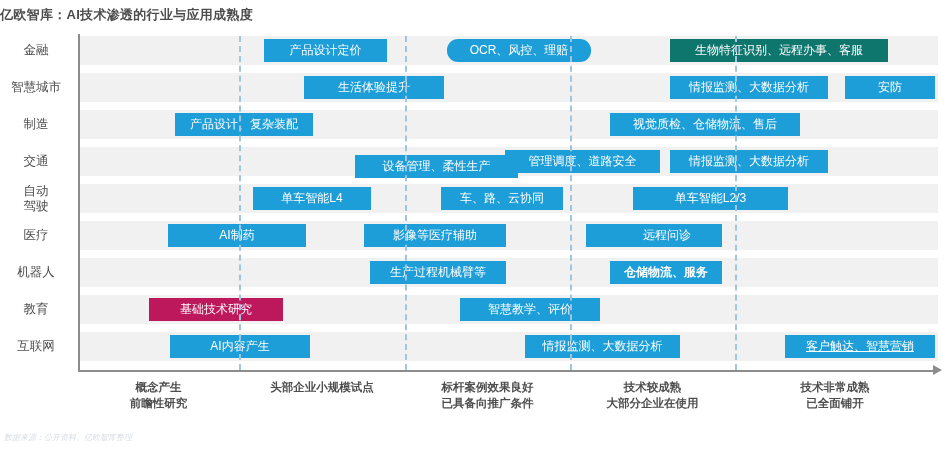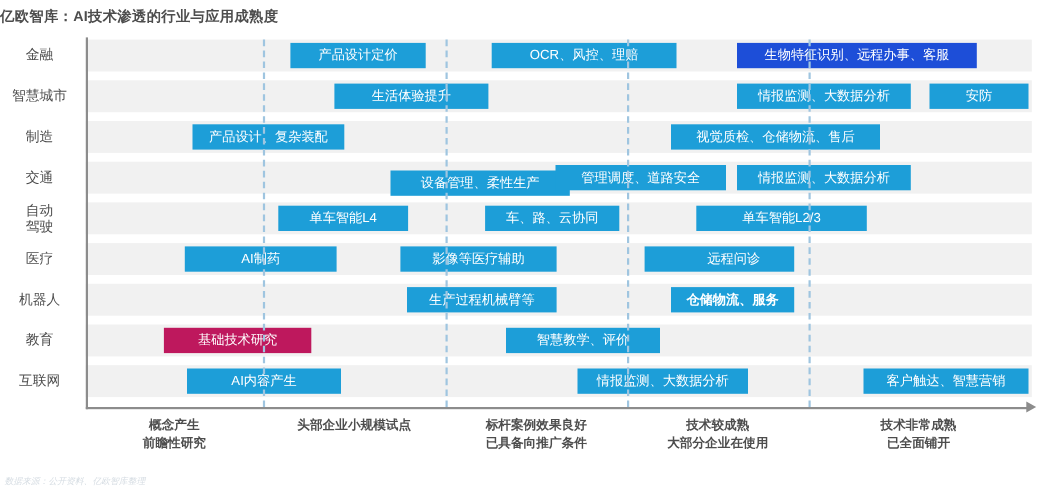--- a/index.html
+++ b/index.html
@@ -99,43 +99,43 @@
       <div class="row band" style="top: 74px;"></div>
       <div class="row band" style="top: 111px;"></div>
       <div class="row band" style="top: 148px;"></div>
       <div class="row band" style="top: 185px;"></div>
       <div class="row band" style="top: 222px;"></div>
       <div class="row band" style="top: 259px;"></div>
       <div class="row band" style="top: 296px;"></div>
     </div>
   <div id="bars-layer">
       <div class="bar" title="金融 — 产品设计定价" style="left: 186px; width: 123px; top: 3px; background: rgb(29, 158, 216);">产品设计定价</div>
-      <div class="bar" title="金融 — OCR、风控、理赔" style="left: 369px; width: 168px; top: 3px; background: rgb(29, 158, 216);">OCR、风控、理赔</div>
-      <div class="bar" title="金融 — 生物特征识别、远程办事、客服" style="left: 592px; width: 218px; top: 3px; background: #1d4ed8;">生物特征识别、远程办事、客服</div>
+      <div class="bar" title="金融 — OCR、风控、理赔" style="left: 369px; width: 144px; top: 3px; background: rgb(29, 158, 216); border-radius: 11px;">OCR、风控、理赔</div>
+      <div class="bar" title="金融 — 生物特征识别、远程办事、客服" style="left: 592px; width: 218px; top: 3px; background: #0f766e;">生物特征识别、远程办事、客服</div>
       <div class="bar" title="智慧城市 — 生活体验提升" style="left: 226px; width: 140px; top: 40px; background: rgb(29, 158, 216);">生活体验提升</div>
       <div class="bar" title="智慧城市 — 情报监测、大数据分析" style="left: 592px; width: 158px; top: 40px; background: rgb(29, 158, 216);">情报监测、大数据分析</div>
       <div class="bar" title="智慧城市 — 安防" style="left: 767px; width: 90px; top: 40px; background: rgb(29, 158, 216);">安防</div>
       <div class="bar" title="制造 — 产品设计、复杂装配" style="left: 97px; width: 138px; top: 77px; background: rgb(29, 158, 216);">产品设计、复杂装配</div>
       <div class="bar" title="制造 — 设备管理、柔性生产" style="left: 277px; width: 163px; top: 77px; background: rgb(29, 158, 216); margin-top: 42px;">设备管理、柔性生产</div>
       <div class="bar" title="制造 — 视觉质检、仓储物流、售后" style="left: 532px; width: 190px; top: 77px; background: rgb(29, 158, 216);">视觉质检、仓储物流、售后</div>
       <div class="bar" title="交通 — 管理调度、道路安全" style="left: 427px; width: 155px; top: 114px; background: rgb(29, 158, 216);">管理调度、道路安全</div>
       <div class="bar" title="交通 — 情报监测、大数据分析" style="left: 592px; width: 158px; top: 114px; background: rgb(29, 158, 216);">情报监测、大数据分析</div>
       <div class="bar" title="自动驾驶 — 单车智能L4" style="left: 175px; width: 118px; top: 151px; background: rgb(29, 158, 216);">单车智能L4</div>
       <div class="bar" title="自动驾驶 — 车、路、云协同" style="left: 363px; width: 122px; top: 151px; background: rgb(29, 158, 216);">车、路、云协同</div>
       <div class="bar" title="自动驾驶 — 单车智能L2/3" style="left: 555px; width: 155px; top: 151px; background: rgb(29, 158, 216);">单车智能L2/3</div>
       <div class="bar" title="医疗 — AI制药" style="left: 90px; width: 138px; top: 188px; background: rgb(29, 158, 216);">AI制药</div>
       <div class="bar" title="医疗 — 影像等医疗辅助" style="left: 286px; width: 142px; top: 188px; background: rgb(29, 158, 216);">影像等医疗辅助</div>
       <div class="bar" title="医疗 — 远程问诊" style="left: 508px; width: 136px; top: 188px; background: rgb(29, 158, 216); padding-left: 32px;">远程问诊</div>
       <div class="bar" title="机器人 — 生产过程机械臂等" style="left: 292px; width: 136px; top: 225px; background: rgb(29, 158, 216);">生产过程机械臂等</div>
       <div class="bar" title="机器人 — 仓储物流、服务" style="left: 532px; width: 112px; top: 225px; background: rgb(29, 158, 216); font-weight: bold;">仓储物流、服务</div>
       <div class="bar" title="教育 — 基础技术研究" style="left: 71px; width: 134px; top: 262px; background: #be185d;">基础技术研究</div>
       <div class="bar" title="教育 — 智慧教学、评价" style="left: 382px; width: 140px; top: 262px; background: rgb(29, 158, 216);">智慧教学、评价</div>
       <div class="bar" title="互联网 — AI内容产生" style="left: 92px; width: 140px; top: 299px; background: rgb(29, 158, 216);">AI内容产生</div>
       <div class="bar" title="互联网 — 情报监测、大数据分析" style="left: 447px; width: 155px; top: 299px; background: rgb(29, 158, 216);">情报监测、大数据分析</div>
-      <div class="bar" title="互联网 — 客户触达、智慧营销" style="left: 707px; width: 150px; top: 299px; background: rgb(29, 158, 216);">客户触达、智慧营销</div>
+      <div class="bar" title="互联网 — 客户触达、智慧营销" style="left: 707px; width: 150px; top: 299px; background: rgb(29, 158, 216); text-decoration: underline;">客户触达、智慧营销</div>
     </div>
 </div>
 
 <div id="axis-left"></div>
 <div id="axis-bottom"></div>
 <div id="axis-arrow"></div>
 
 <div id="labels-layer">
     <div class="row-label" style="top: 43px;">
       <div>金融</div>

